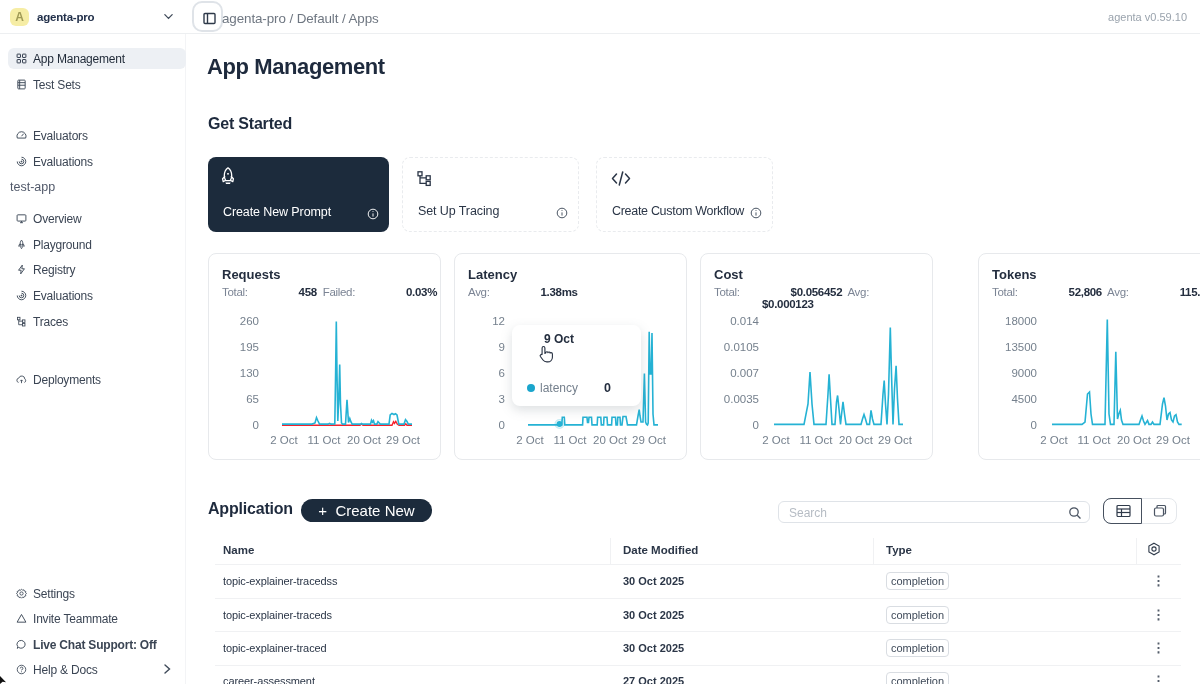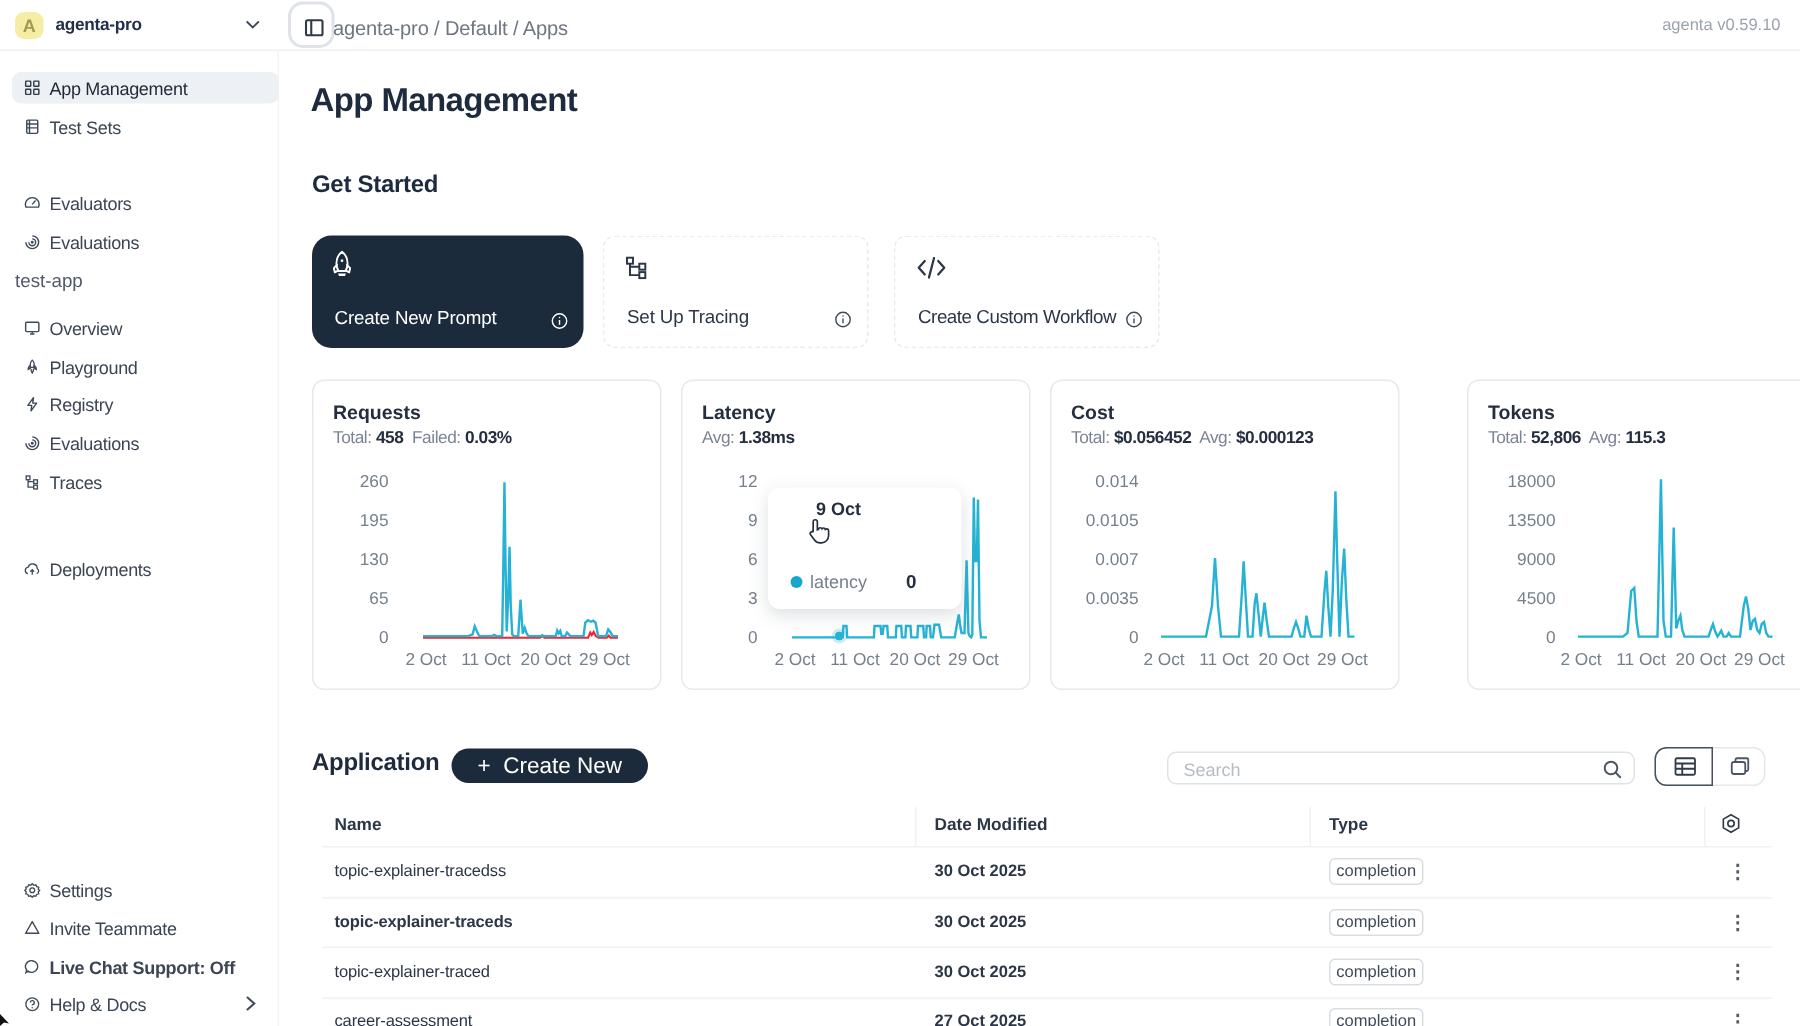--- a/index.html
+++ b/index.html
@@ -19,30 +19,30 @@
 .nav-item .ni-ic { position:absolute; left:8px; top:5px; width:11px; height:11px; }
 .nav-item .ni-tx { position:absolute; left:25px; top:4px; }
 .nav-item.sel { background:#edf0f4; border-radius:6px; color:#1f2937; font-weight:500;}
 .sec-label { position:absolute; left:10px; font-size:12.5px; color:#51596a; }
 
 #main { position:absolute; left:186px; top:34px; width:1014px; height:650px; background:#fff; }
 h1.pagetitle { position:absolute; left:21px; top:20px; font-size:22px; font-weight:600; color:#1e2a3d; letter-spacing:-0.4px;}
 h2.section { position:absolute; left:22px; font-size:16px; font-weight:600; color:#1e2a3d; letter-spacing:-0.2px; }
 
 .gs-card { position:absolute; top:123px; height:75px; border-radius:8px; }
-.gs-dark { background:#1c2b3c; color:#fff;border-radius:13px; }
+.gs-dark { background:#1c2b3c; color:#fff; }
 .gs-light { border:1px dashed #e9ebee; color:#2b3647; background:#fff; }
 .gs-title { position:absolute; left:15px; bottom:13px; font-size:12.5px; font-weight:500; letter-spacing:-0.1px;}
 .gs-info { position:absolute; right:10px; bottom:12px; width:12px; height:12px; }
 .gs-icon { position:absolute; left:15px; top:11px; }
 
 .stat-card { position:absolute; top:219px; width:233px; height:207px; border:1px solid #e7e9ec; border-radius:8px; background:#fff; }
 .st-title { position:absolute; left:13px; top:13px; font-size:13px; font-weight:700; color:#242e3f; }
 .st-sub { position:absolute; left:13px; top:32px; font-size:11.5px; color:#7b8494; letter-spacing:-0.3px;}
-.st-sub b { color:#242e3f; }
+.st-sub b { color:#242e3f;margin-left:48px; }
 .st-svg { position:absolute; left:0; top:0; }
 
 #newPromptBtn { position:absolute; left:115px; top:465px; width:131px; height:23px; background:#1c2b3c; border-radius:12px; color:#fff; font-size:15px; text-align:center; line-height:23px; }
 #searchBox { position:absolute; left:592px; top:467px; width:312px; height:22px; border:1px solid #dfe3e8; border-radius:6px; }
 #searchBox .ph { position:absolute; left:10px; top:4px; font-size:12px; color:#b6bcc4; }
 #segCtl { position:absolute; left:917px; top:464px; width:74px; height:26px; border:1px solid #e4e7eb; border-radius:8px; background:#fff; }
 #segL { position:absolute; left:-1px; top:-1px; width:39px; height:26px; border:1.5px solid #46505e; border-radius:8px 0 0 8px; }
 
 .th { position:absolute; font-size:11.5px; font-weight:600; color:#2b3647; top:510px; }
 .vline { position:absolute; top:504px; height:26px; width:1px; background:#f0f1f3; }
@@ -401,21 +401,21 @@
     </svg>
   <div class="vline" style="left:424px;"></div>
   <div class="vline" style="left:687px;"></div>
   <div class="vline" style="left:950px;"></div>
   <div class="hline" style="top:529.5px;"></div>
   <div class="row-name" style="top:541px;">topic-explainer-tracedss</div>
   <div class="row-date" style="top:541px;">30 Oct 2025</div>
   <div class="tag" style="top:538px;">completion</div>
   <div class="dots" style="top:539px;">⋮</div>
   <div class="hline" style="top:563.7px;"></div>
-  <div class="row-name" style="top:574.5px;font-weight:bold;">topic-explainer-traceds</div>
+  <div class="row-name" style="top:574.5px;">topic-explainer-traceds</div>
   <div class="row-date" style="top:574.5px;">30 Oct 2025</div>
   <div class="tag" style="top:571.5px;">completion</div>
   <div class="dots" style="top:572.5px;">⋮</div>
   <div class="hline" style="top:597px;"></div>
   <div class="row-name" style="top:608px;">topic-explainer-traced</div>
   <div class="row-date" style="top:608px;">30 Oct 2025</div>
   <div class="tag" style="top:605px;">completion</div>
   <div class="dots" style="top:606px;">⋮</div>
   <div class="hline" style="top:630.5px;"></div>
   <div class="row-name" style="top:641px;">career-assessment</div>

